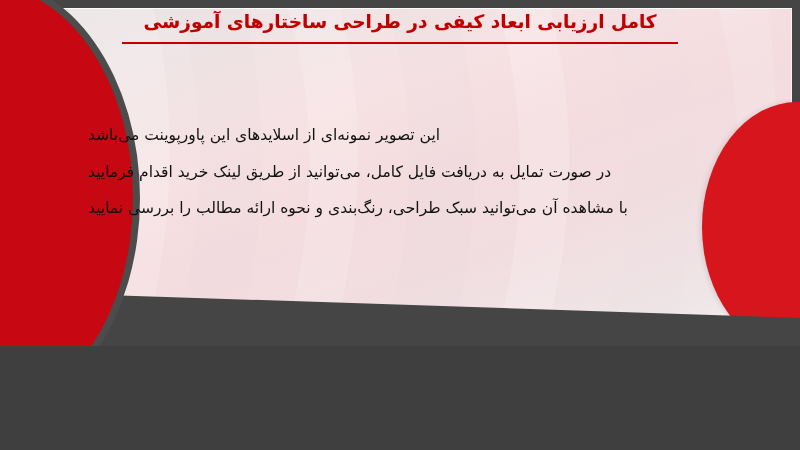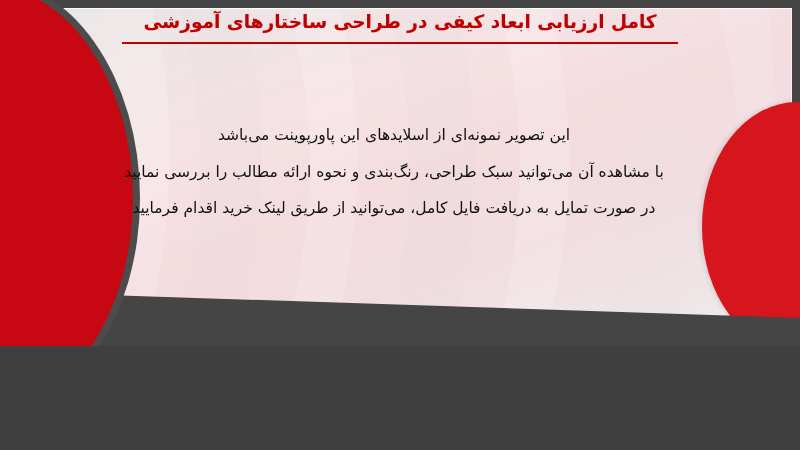--- a/index.html
+++ b/index.html
@@ -108,21 +108,21 @@
     height: 0;
     border-top: 2px solid #c00000;
   }
 
   
   .body-block {
     position: absolute;
     right: 100px;
     top: 117px;
     width: 612px;
-    text-align: center;
+    text-align: left;
     direction: rtl;
     z-index: 6;
   }
   .body-line {
     color: #111111;
     font-size: 15.5px;
     line-height: 2.36;
     white-space: nowrap;
   }
 
@@ -167,17 +167,17 @@
 
   <div class="oval-left"></div>
 
   <div class="title-block">
     <div class="title-line">کامل ارزیابی ابعاد کیفی در طراحی ساختارهای آموزشی</div>
     <div class="title-rule"></div>
   </div>
 
   <div class="body-block">
     <div class="body-line">این تصویر نمونه‌ای از اسلایدهای این پاورپوینت می‌باشد</div>
+    <div class="body-line">در صورت تمایل به دریافت فایل کامل، می‌توانید از طریق لینک خرید اقدام فرمایید</div>
     <div class="body-line">با مشاهده آن می‌توانید سبک طراحی، رنگ‌بندی و نحوه ارائه مطالب را بررسی نمایید</div>
-    <div class="body-line">در صورت تمایل به دریافت فایل کامل، می‌توانید از طریق لینک خرید اقدام فرمایید</div>
   </div>
 
 </div>
 
 </body></html>

